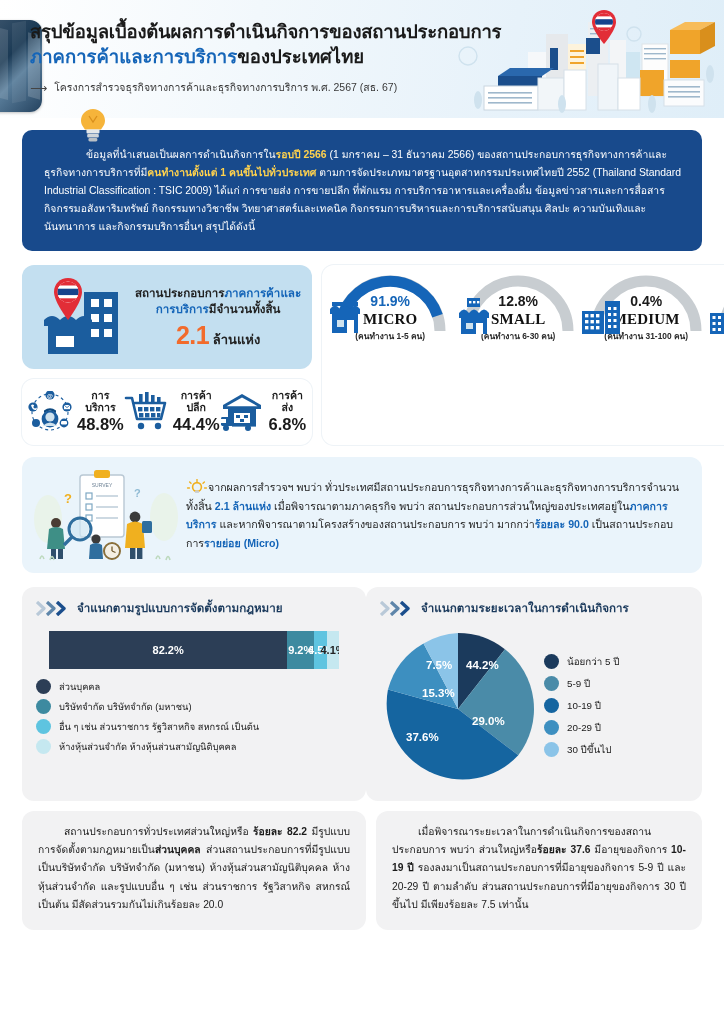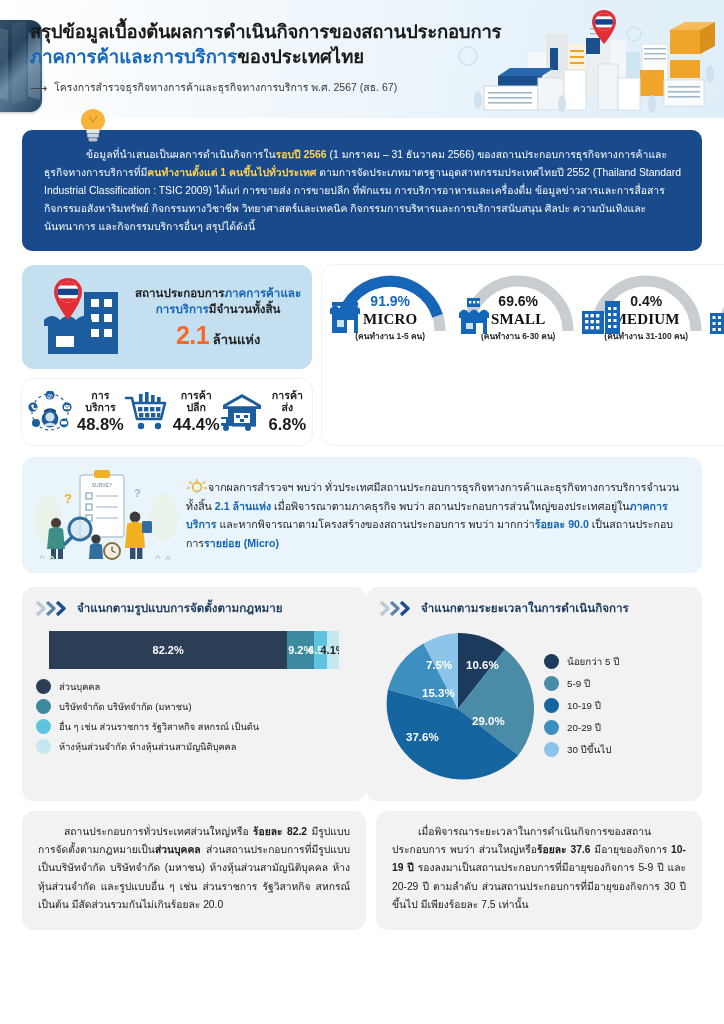--- a/index.html
+++ b/index.html
@@ -424,21 +424,21 @@
           </div>
         </div>
       </div>
 
       <div class="gauge-cell">
         <div class="gauge-wrap">
           <svg width="128" height="66" viewBox="0 0 128 66">
             <path d="M14 60 A50 50 0 0 1 114 60" fill="none" stroke="#c8cdd1" stroke-width="11" stroke-linecap="butt"></path>
             <path d="M14 60 A50 50 0 0 1 17.0 45.3" fill="none" stroke="#1565b8" stroke-width="11" stroke-linecap="butt"></path>
           </svg>
-          <div class="gauge-pct dark">69.6%</div>
+          <div class="gauge-pct dark">12.8%</div>
           <div class="gauge-label">SMALL</div>
           <div class="gauge-sub">(คนทำงาน 6-30 คน)</div>
           <div class="gauge-icon">
             <svg width="40" height="38" viewBox="0 0 40 38">
               <rect x="11" y="1" width="13" height="9" fill="#1565b8"></rect>
               <g fill="#ffffff">
                   <rect x="13" y="4" width="2.4" height="2.4"></rect>
                   <rect x="17" y="4" width="2.4" height="2.4"></rect>
                   <rect x="21" y="4" width="2.4" height="2.4"></rect>
                 </g>
@@ -668,21 +668,21 @@
             <path d="M78 78 L78 2 A76 76 0 0 1 124.95 18.20 Z" fill="#1b3a5c"></path>
 
             <path d="M78 78 L124.95 18.20 A76 76 0 0 1 138.28 124.24 Z" fill="#4a8ba8"></path>
 
             <path d="M78 78 L138.28 124.24 A76 76 0 0 1 7.94 58.48 Z" fill="#1565a0"></path>
 
             <path d="M78 78 L7.94 58.48 A76 76 0 0 1 43.51 12.43 Z" fill="#3d8fc0"></path>
 
             <path d="M78 78 L43.51 12.43 A76 76 0 0 1 78 2 Z" fill="#8bc4e8"></path>
           </svg>
-          <div class="pie-lbl" style="left:86px;  top:28px;">10.6%</div>
+          <div class="pie-lbl" style="left:86px;  top:28px;">44.2%</div>
           <div class="pie-lbl" style="left:92px;  top:84px;">29.0%</div>
           <div class="pie-lbl" style="left:26px;  top:100px;">37.6%</div>
           <div class="pie-lbl" style="left:18px;  top:56px;margin-left:24px;">15.3%</div>
           <div class="pie-lbl" style="left:46px;  top:28px;">7.5%</div>
         </div>
 
         <div class="pie-legend">
           <div class="legend-item">
             <span class="dot" style="background:#1b3a5c"></span>
             <span class="lt">น้อยกว่า 5 ปี</span>

